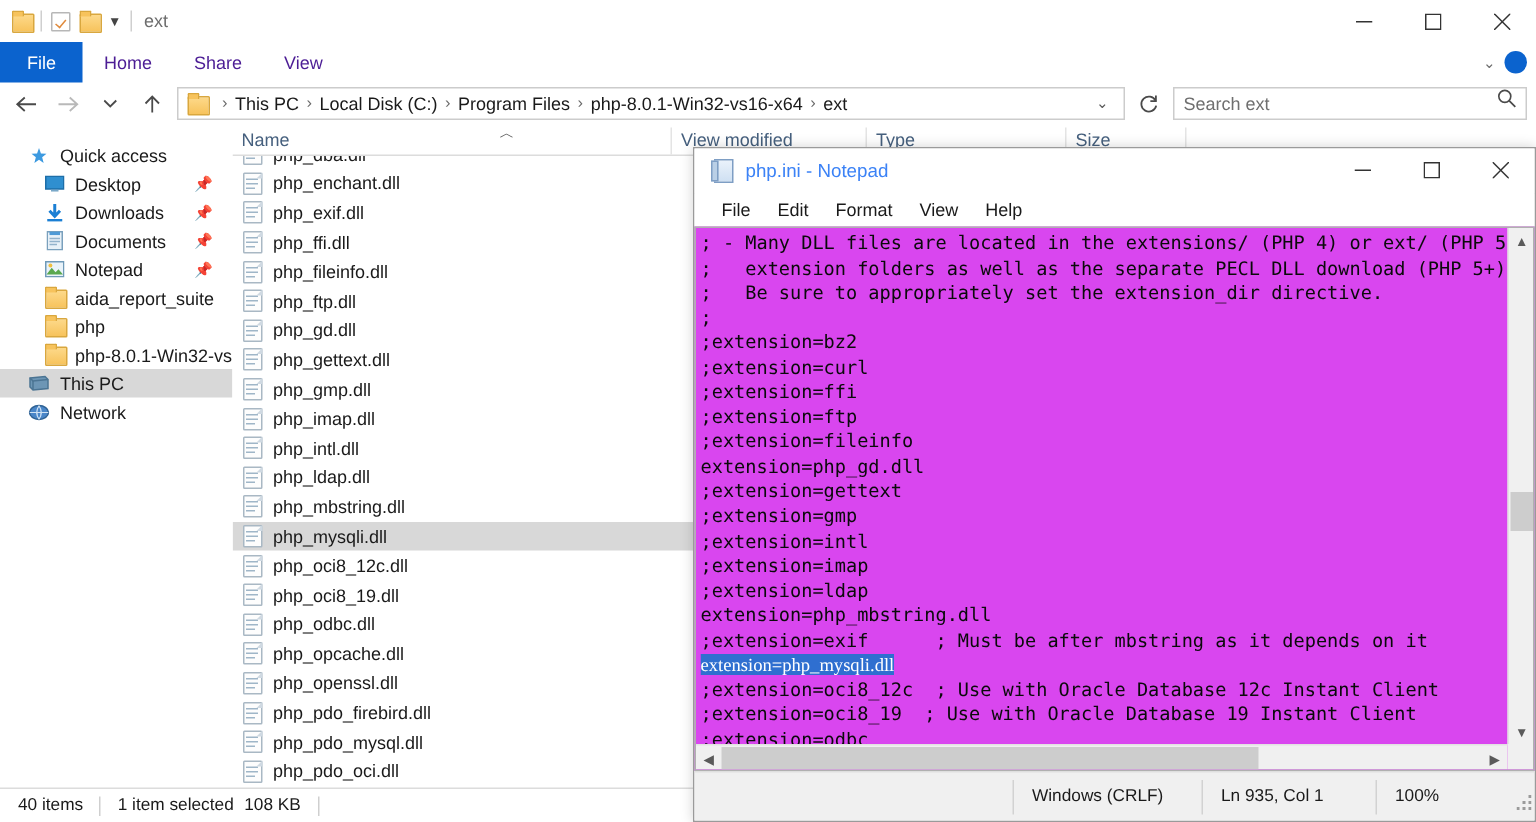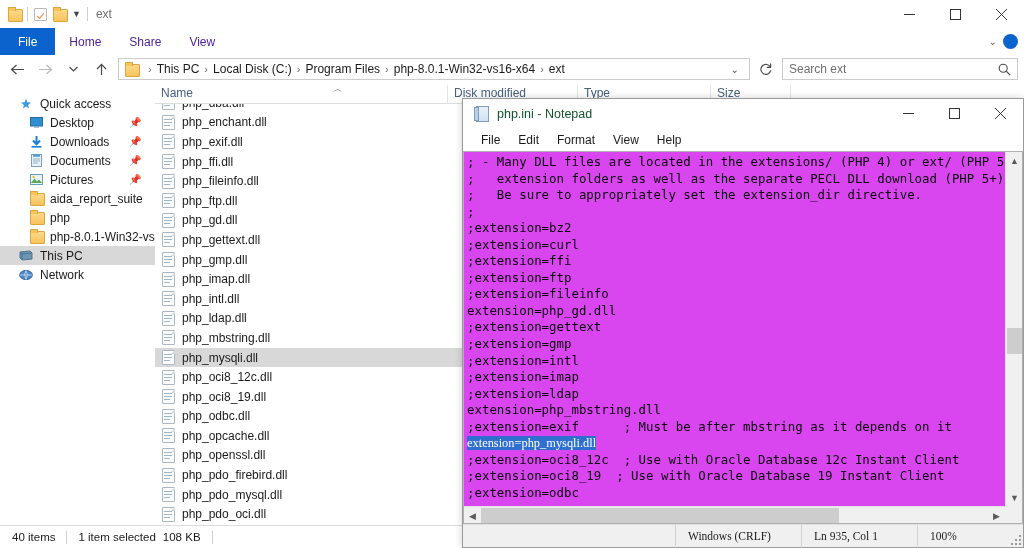--- a/index.html
+++ b/index.html
@@ -74,21 +74,21 @@
     display:flex; align-items:center; padding:0 4px; min-width:0;
   }
   .crumb-folder { margin: 0 5px 0 2px; }
   .crumb { font-size:12px; color:#1a1a1a; white-space:nowrap; }
   .crumb-sep { font-size:11px; color:#6a6a6a; padding:0 5px; }
   .crumb-spacer { flex:1; }
   .crumb-caret { font-size:10px; color:#555; padding:0 6px; }
   .refresh-btn { width:20px; height:22px; display:flex; align-items:center; justify-content:center; }
   .searchbox {
     width:236px; height:22px; border:1px solid #cccccc; background:#fff;
-    display:flex; align-items:center; padding:0 6px;
+    display:flex; padding:0 6px;
   }
   .searchbox input {
     border:none; outline:none; flex:1; font-size:12px; color:#1a1a1a;
     font-family:"Liberation Sans", sans-serif; background:transparent;
   }
   .searchbox input::placeholder { color:#6f6f6f; }
 
   .ex-body { position:absolute; left:0; top:83px; right:0; bottom:23px; display:flex; }
 
   
@@ -162,21 +162,21 @@
   }
   .np-ico { width:15px; height:16px; position:relative; margin-right:8px; }
   .np-ico::before{
     content:''; position:absolute; left:2px; top:0; right:0; bottom:0;
     background:linear-gradient(#eaf2fb,#cfe0f2); border:1px solid #7e9ec4;
   }
   .np-ico::after{
     content:''; position:absolute; left:0; top:1px; width:3px; bottom:1px;
     background:#b9cfe6; border:1px solid #7e9ec4;
   }
-  .np-title-text { font-size:12.5px; color:#14532d; }
+  .np-title-text { font-size:12.5px; color:#3b82f6; }
   .np-wc { position:absolute; right:0; top:0; display:flex; }
   .np-menu {
     height:22px; display:flex; align-items:center; padding-left:9px; gap:0;
     background:#ffffff;
   }
   .np-menu span { font-size:12px; color:#1a1a1a; padding:0 9px; }
 
   .np-textarea-wrap {
     flex:1; position:relative; border:1px solid #b0b0b0; margin:0;
     background:#d946ef; overflow:hidden;
@@ -203,23 +203,23 @@
   .np-vscroll .top { position:absolute; top:0; }
   .np-vscroll .bot { position:absolute; bottom:0; }
   .np-vthumb { position:absolute; left:1px; width:15px; top:176px; height:26px; background:#cdcdcd; }
   .np-hscroll .sb-arrow { height:17px; width:17px; }
   .np-hscroll .lft { position:absolute; left:0; }
   .np-hscroll .rgt { position:absolute; right:0; }
   .np-hthumb { position:absolute; top:1px; height:15px; left:17px; width:358px; background:#cdcdcd; }
   .np-corner { position:absolute; right:0; bottom:0; width:17px; height:17px; background:#f0f0f0; }
 
   .np-status {
-    height:23px; background:#f0f0f0; border-top:1px solid #dfdfdf;
+    height:33px; background:#f0f0f0; border-top:1px solid #dfdfdf;
     display:flex; align-items:center; justify-content:flex-end;
-    font-size:11.5px; color:#1a1a1a;font-family:Liberation Serif, serif;
+    font-size:11.5px; color:#1a1a1a;
   }
   .np-st-cell {
     border-left:1px solid #d2d2d2; height:23px; display:flex; align-items:center;
     padding: 0 12px;
   }
   .np-st-cell.ln { width:116px;text-align:right; }
   .np-st-cell.zoom { width:90px; }
   .np-st-cell.enc { width:126px; }
   .np-grip { width:16px; height:23px; display:flex; align-items:flex-end; justify-content:flex-end; padding:0 2px 3px 0; }
 </style>
@@ -370,21 +370,21 @@
           <span class="pin">📌</span>
         </div>
         <div class="nav-item indent">
           <span class="ic">
             <svg width="13" height="11" viewBox="0 0 13 11">
                 <rect x="0.5" y="0.5" width="12" height="10" fill="#e9f3fa" stroke="#6f9ab8"></rect>
                 <path d="M1 9 L4.5 4.5 L7 7.5 L9 5.5 L12 9 Z" fill="#5aa84f"></path>
                 <circle cx="3.6" cy="3" r="1.3" fill="#f0c040"></circle>
               </svg>
           </span>
-          <span>Pictures</span>
+          <span>Notepad</span>
           <span class="pin">📌</span>
         </div>
         <div class="nav-item indent">
           <span class="ic">
               <span class="folder-ico"></span>
             </span>
           <span>aida_report_suite</span>
         </div>
         <div class="nav-item indent">
           <span class="ic">
@@ -415,21 +415,21 @@
                 <path d="M0.8 6 H13.2 M7 1.5 Q4 6 7 10.5 M7 1.5 Q10 6 7 10.5" fill="none" stroke="#cfe2f3" stroke-width="0.8"></path>
               </svg>
           </span>
           <span>Network</span>
         </div>
       </div>
 
       <div class="filepane">
         <div class="col-head">
           <div class="col" style="width:292px">Name</div>
-          <div class="col" style="width:130px">Disk modified</div>
+          <div class="col" style="width:130px">View modified</div>
           <div class="col" style="width:133px">Type</div>
           <div class="col" style="width:80px">Size</div>
           <div class="col" style="flex:1"></div>
           <span class="sort-caret">︿</span>
         </div>
         <div class="filelist" id="filelist">
             <div class="frow" style="margin-top: -11px;">
               <span class="dllico">
                 <span class="dllglyph"></span>
               </span>

